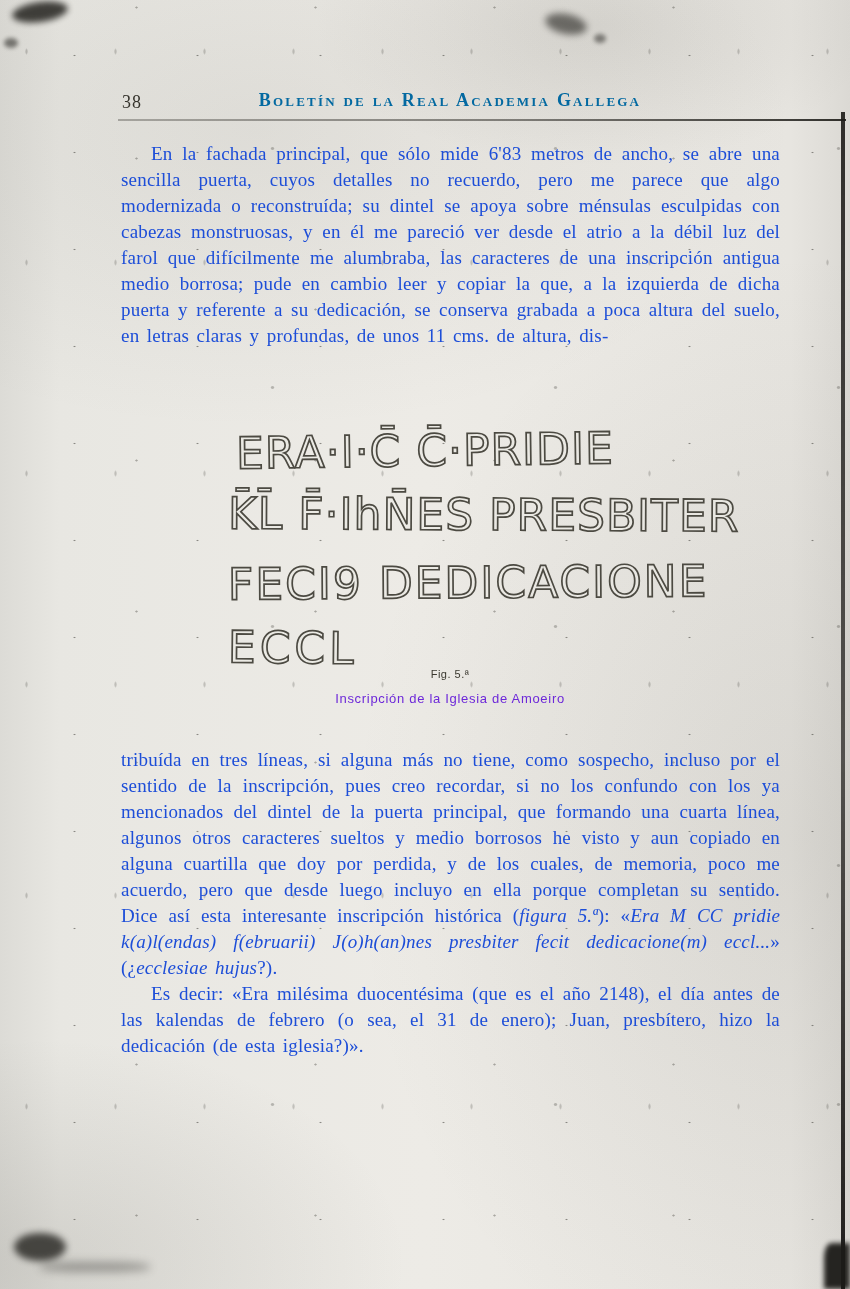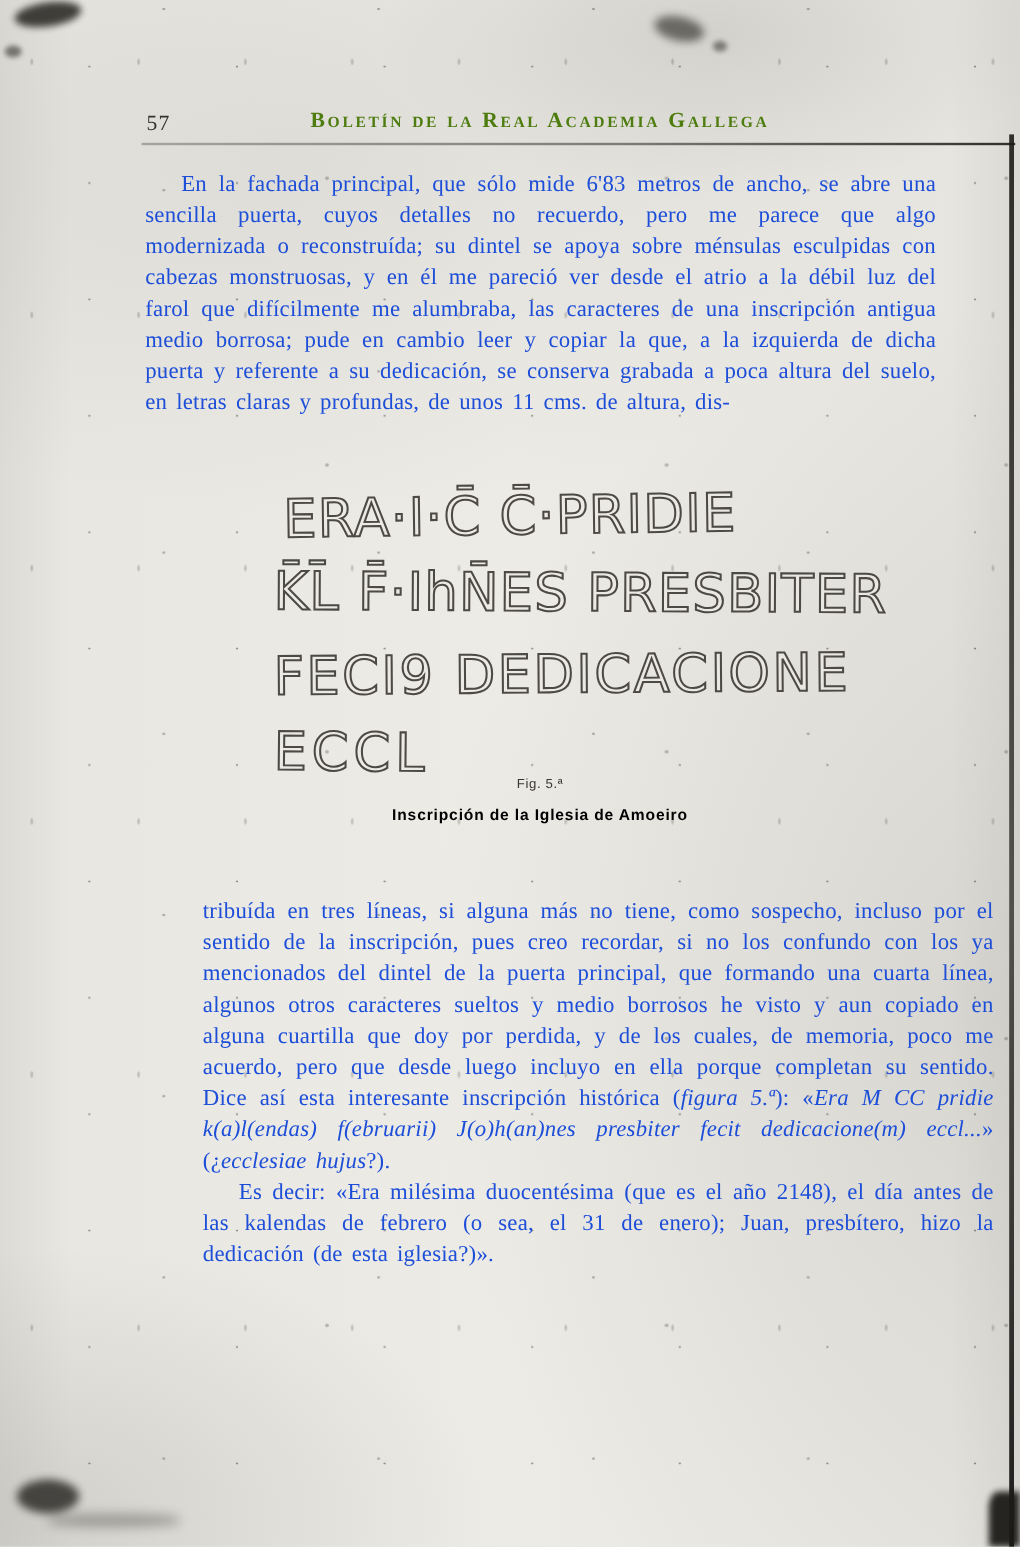--- a/index.html
+++ b/index.html
@@ -32,61 +32,61 @@
     background-size: 123px 97px, 179px 151px, 283px 239px, 89px 211px;
     background-position: 13px 7px, 47px 83px, 131px 29px, 71px 157px;
   }
 
   
   .header { position: absolute; top: 90px; left: 120px; width: 660px; height: 26px; color: #35332c; }
   .page-number { position: absolute; left: 2px; top: 2px; font-size: 18px; letter-spacing: 1px; }
   .header-title {
     position: absolute; left: 0; right: 0; top: 0; text-align: center;
     font-variant: small-caps; font-weight: 700; font-size: 18px; letter-spacing: 2.2px;
-    color: #4d7c0f;
+    color: #0369a1;
   }
   .header-rule {
     position: absolute; top: 119px; left: 118px; width: 728px; height: 1.5px;
     background: linear-gradient(90deg, rgba(55,53,47,0.35), rgba(45,43,38,0.55) 55%, rgba(30,29,25,0.9));
   }
 
   
   .body-text {
     font-size: 19px; line-height: 26px; color: #1d4ed8;
     text-align: justify; letter-spacing: 0.2px; word-spacing: 2.5px;
   }
   .body-text p { margin: 0; }
   .indent { text-indent: 30px; }
   .p1 { position: absolute; top: 141px; left: 121px; width: 659px; margin: 0; }
-  .p2group { position: absolute; top: 747px; left: 121px; width: 659px; margin-left: 48px; }
+  .p2group { position: absolute; top: 747px; left: 121px; width: 659px; }
   .it { font-style: italic; }
 
   
-  .figure { position: absolute; top: 395px; left: 120px; width: 660px; height: 330px; }
+  .figure { position: absolute; top: 415px; left: 120px; width: 660px; height: 330px; }
   .ins-line {
     position: absolute; white-space: nowrap;
     font-family: "DejaVu Sans", sans-serif;
     font-size: 44px; letter-spacing: 1px;
     color: #504e46;
     -webkit-text-fill-color: rgba(235,234,228,0.70);
     -webkit-text-stroke: 1.7px #4c4a42;
   }
   .l1 { left: 116px; top: 10px;  transform: rotate(-0.8deg); }
   .l2 { left: 108px; top: 74px;  transform: rotate(0.3deg); }
   .l3 { left: 108px; top: 142px; transform: rotate(-0.4deg); letter-spacing: 2px; }
   .l4 { left: 108px; top: 207px; transform: rotate(0.6deg); letter-spacing: 4px; }
   .fig-cap-num {
     position: absolute; top: 253px; left: 0; width: 100%; text-align: center;
     font-family: "Liberation Sans", sans-serif; font-weight: 400; font-size: 11px;
     color: #3a382f; letter-spacing: 0.5px;
   }
   .fig-cap-title {
     position: absolute; top: 276px; left: 0; width: 100%; text-align: center;
-    font-family: "Liberation Sans", sans-serif; font-weight: 700; font-size: 13px;
-    color: #000000; letter-spacing: 0.7px;
+    font-family: "Liberation Sans", sans-serif; font-weight: 400; font-size: 13px;
+    color: #6d28d9; letter-spacing: 0.7px;
   }
 
   
   .edge-line {
     position: absolute; right: 5px; top: 112px; bottom: 0; width: 4px;
     background: linear-gradient(180deg, rgba(28,27,24,0.9), rgba(28,27,24,0.7) 55%, rgba(20,19,17,0.95));
     filter: blur(0.6px);
   }
   .smudge { position: absolute; background: #23221e; border-radius: 50%; }
   .s-top-left   { left: 12px;  top: 2px;    width: 56px;  height: 20px; filter: blur(3px); opacity: 0.85; transform: rotate(-8deg); }
@@ -100,21 +100,21 @@
     background: #1c1b18; filter: blur(2.5px); border-radius: 30% 0 0 0; opacity: 0.95;
   }
 </style>
 </head>
 <body>
 
 <div class="paper"></div>
 <div class="speckles"></div>
 
 <div class="header">
-  <span class="page-number">57</span>
+  <span class="page-number">38</span>
   <div class="header-title">Boletín de la Real Academia Gallega</div>
 </div>
 <div class="header-rule"></div>
 
 <p class="body-text p1 indent">En la fachada principal, que sólo mide 6'83 metros de ancho, se abre una sencilla puerta, cuyos detalles no recuerdo, pero me parece que algo modernizada o reconstruída; su dintel se apoya sobre ménsulas esculpidas con cabezas monstruosas, y en él me pareció ver desde el atrio a la débil luz del farol que difícilmente me alumbraba, las caracteres de una inscripción antigua medio borrosa; pude en cambio leer y copiar la que, a la izquierda de dicha puerta y referente a su dedicación, se conserva grabada a poca altura del suelo, en letras claras y profundas, de unos 11 cms. de altura, dis-</p>
 
 <div class="figure">
   <div class="ins-line l1">ERA·I·C̄ C̄·PRIDIE</div>
   <div class="ins-line l2">K̄L̄ F̄·IhN̄ES PRESBITER</div>
   <div class="ins-line l3">FECI9 DEDICACIONE</div>

